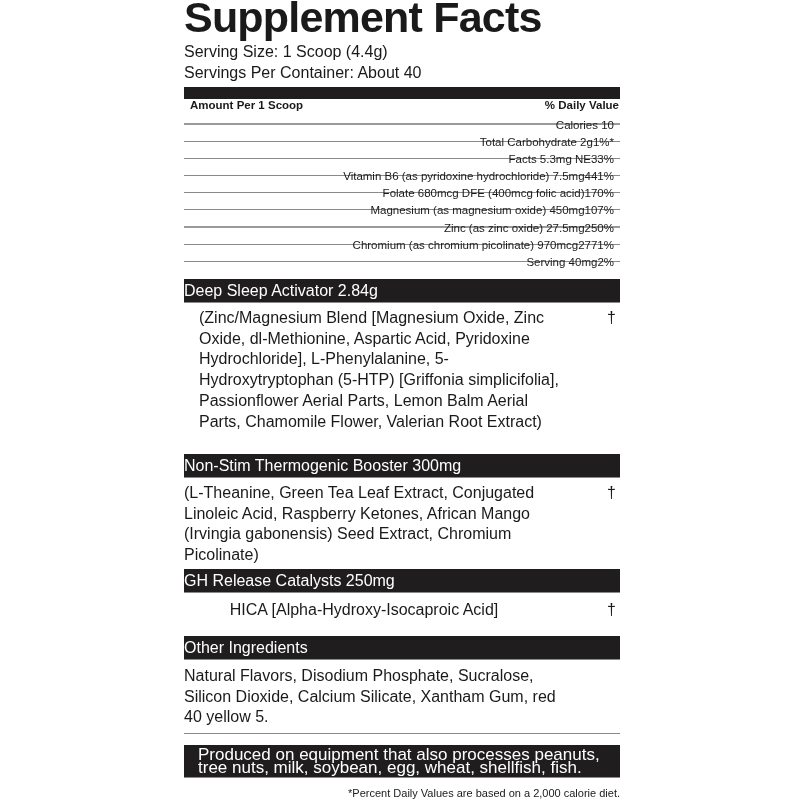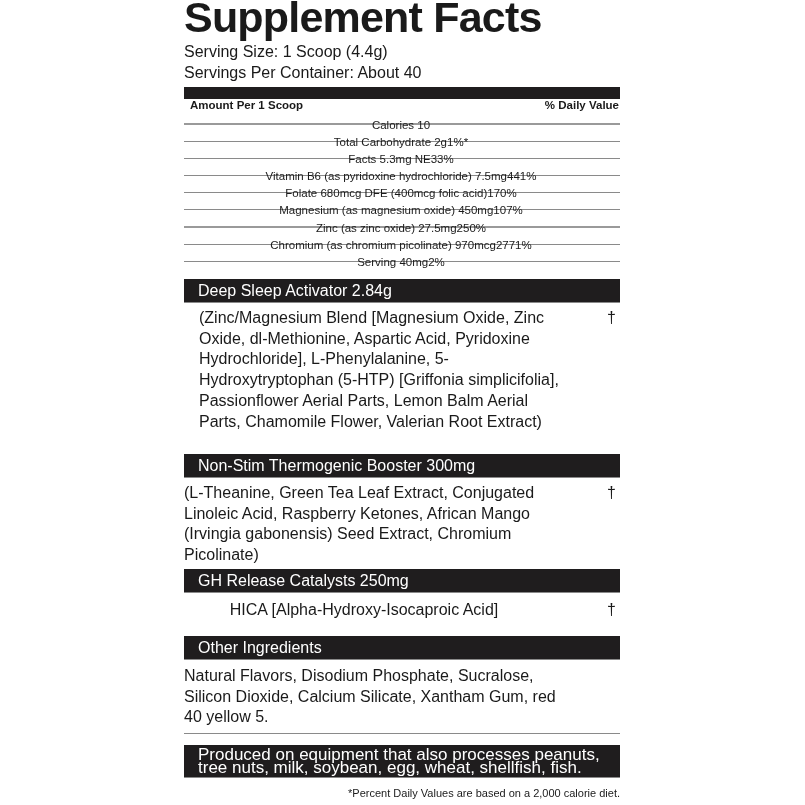--- a/index.html
+++ b/index.html
@@ -50,38 +50,37 @@
       font-size: 11.5px;
       height: 26px;
       padding: 0 1px 0 6px;
       box-sizing: border-box;
       border-bottom: 2px solid #9a9a9a;
       padding-bottom: 3px;
     }
     .rows { margin: 0; padding: 0; }
     .row {
       display: flex;
-      justify-content: center;
+      justify-content: flex-end;
       align-items: center;
       font-size: 11.5px;
       height: 16.8px;
       box-sizing: border-box;
       border-bottom: 1px solid #8a8a8a;
       padding: 0 6px 16px 4px;
       white-space: nowrap;
     }
     .row.thick-sep { border-bottom: 2px solid #9a9a9a; }
     .row.last { border-bottom: none; }
     .section-bar {
       background: #1f1d1e;
       color: #ffffff;
       font-size: 16px;
       height: 24px;
       line-height: 24px;
-      padding-left: 14px;
       box-sizing: border-box;
       white-space: nowrap;
       border-bottom: 1px solid #8a8a8a;
     }
     .section-body {
       position: relative;
       font-size: 16px;
       line-height: 20.8px;
       padding-top: 5px;
       box-sizing: border-box;

